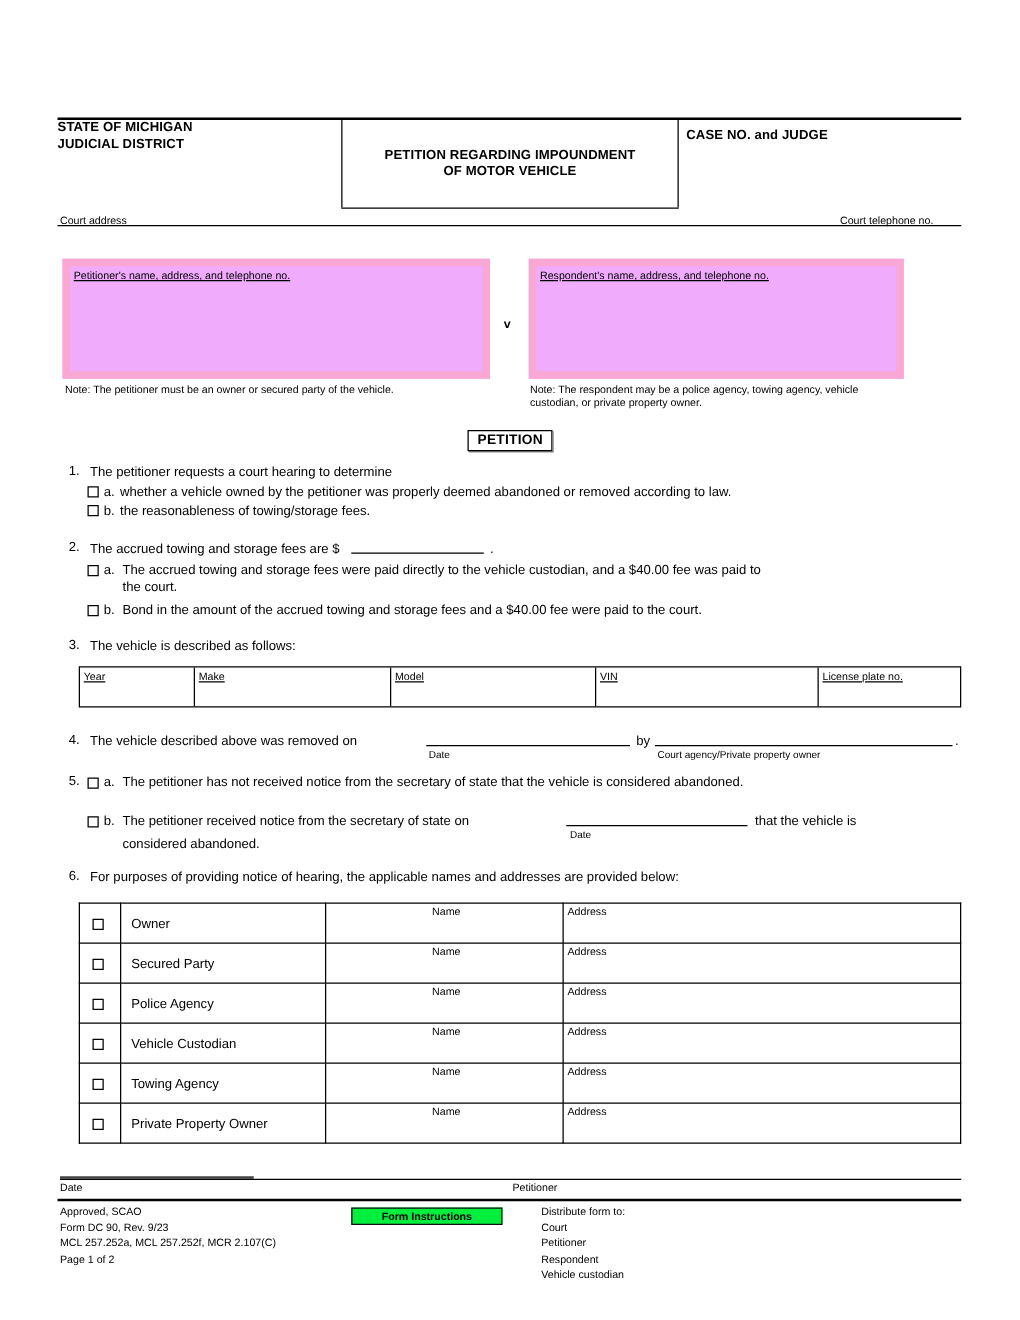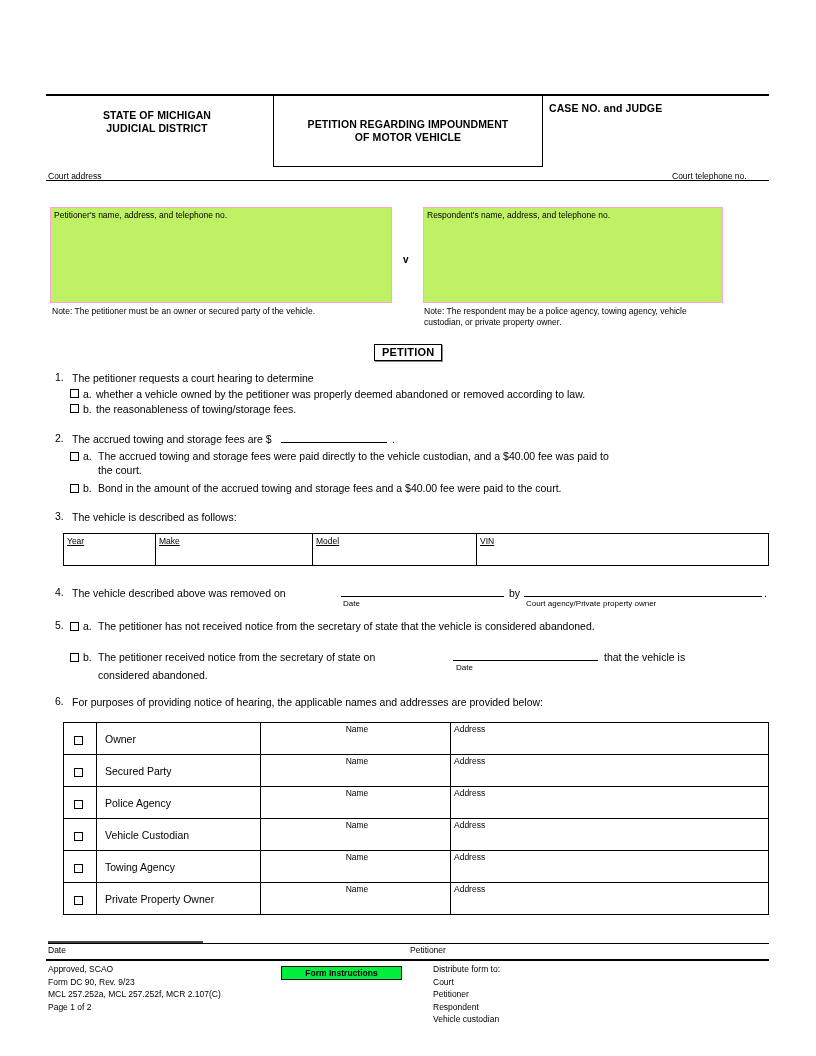--- a/index.html
+++ b/index.html
@@ -14,22 +14,22 @@
   }
   .page { position:absolute; left:0; top:0; width:816px; height:1056px; }
 
   
   .hdr {
     position:absolute; left:46px; top:94px; width:723px; height:72px;
     border-top:2px solid #000;
     display:flex;
   }
   .hdr-col1 {
-    width:227px; padding-top:13px; padding-right:5px;
-    text-align:center;
+    width:227px; padding-top:0; padding-right:5px;
+    text-align:left;
   }
   .hdr-col2 {
     width:270px; border-left:1px solid #000; border-right:1px solid #000;
     padding-top:22px; text-align:center;
   }
   .hdr-col3 {
     flex:1; padding-top:6px; padding-left:6px;
   }
   .hdr b { font-size:10.5px; font-weight:bold; letter-spacing:0.1px; display:block; line-height:13px; }
   .hdr-col2 b { font-size:10.5px; }
@@ -42,21 +42,21 @@
   .rule-thin {
     position:absolute; left:46px; width:723px; height:0; border-bottom:1px solid #000;
   }
 
   .cap-small {
     position:absolute; font-size:8.5px; line-height:10px;
   }
 
   
   .party-box {
-    position:absolute; border:1px solid #f9a8d4; background:#bef264;
+    position:absolute; border:6px solid #f9a8d4; background:#f0abfc;text-decoration:underline;
   }
   .party-label { font-size:8.5px; padding:2px 0 0 3px; line-height:10px; }
   .party-note {
     position:absolute; font-size:8.5px; line-height:10.5px;
   }
   .vee {
     position:absolute; font-size:10px; font-weight:bold;
   }
 
   
@@ -182,20 +182,21 @@
   <div class="itm" style="left:98px; top:481px; width:670px;">Bond in the amount of the accrued towing and storage fees and a $40.00 fee were paid to the court.</div>
 
   <div class="num" style="left:55px; top:510px;">3.</div>
   <div class="itm" style="left:72px; top:510px;">The vehicle is described as follows:</div>
 
   <div class="vtable">
     <div style="width:92px;"><span>Year</span></div>
     <div style="width:157px;"><span>Make</span></div>
     <div style="width:164px;"><span>Model</span></div>
     <div style="width:178px;"><span>VIN</span></div>
+    <div style="flex:1;"><span>License plate no.</span></div>
   </div>
 
   <div class="num" style="left:55px; top:586px;">4.</div>
   <div class="itm" style="left:72px; top:586px;">The vehicle described above was removed on</div>
   <div class="ul" style="position:absolute; left:341px; top:586px; width:163px;"></div>
   <div class="fieldlabel" style="left:343px; top:599px;">Date</div>
   <div class="itm" style="left:509px; top:586px;">by</div>
   <div class="ul" style="position:absolute; left:524px; top:586px; width:238px;"></div>
   <div class="fieldlabel" style="left:526px; top:599px;">Court agency/Private property owner</div>
   <div class="itm" style="left:764px; top:586px;">.</div>

